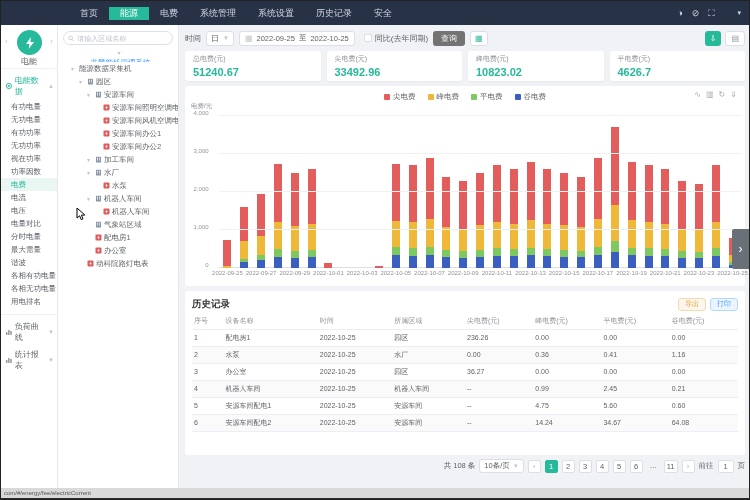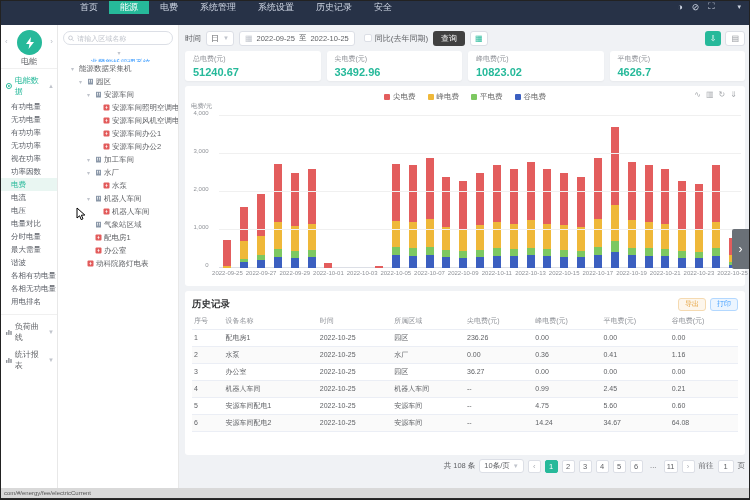--- a/index.html
+++ b/index.html
@@ -1,21 +1,21 @@
 <!DOCTYPE html>
 <html><head>
 <meta charset="utf-8">
 <style>
   * { margin:0; padding:0; box-sizing:border-box; }
   html,body { background:#555; }
   body { font-family:"Liberation Sans", sans-serif; }
   .app { position:relative; width:750px; height:500px; background:#fff; overflow:hidden; border:1px solid #222; }
 
   
-  .topnav { position:absolute; left:0; top:0; width:750px; height:24px; background:#273247; display:flex; align-items:flex-start; }
+  .topnav { position:absolute; left:0; top:0; width:750px; height:24px; background:#273247; display:flex; align-items:center; }
   .topnav .tabs { display:flex; margin-left:68px; }
   .topnav .tab { color:#cfd6e4; font-size:9px; padding:0 11px; display:flex; align-items:center; cursor:pointer; }
   .topnav .tab.active { background:#26b99a; color:#fff; }
   .topnav .right { margin-left:auto; display:flex; align-items:center; gap:9px; padding-right:10px; color:#cfd6e4; font-size:9px; }
   .topnav .right .navicon { cursor:pointer; }
   .topnav .caret { font-size:7px; margin-left:14px; }
 
   
   .modbar { position:absolute; left:0; top:24px; width:57px; height:463px; background:#fff; border-right:1px solid #e8e8e8; overflow:hidden; }
   .mod-head { position:relative; height:44px; border-bottom:1px solid #f0f0f0; }
@@ -48,21 +48,21 @@
 
   .filterbar { display:flex; align-items:center; gap:5px; height:18px; font-size:8px; color:#606266; }
   .f-label { flex:0 0 auto; }
   .f-select { display:flex; align-items:center; gap:4px; background:#fff; border:1px solid #dcdfe6; border-radius:3px; height:15px; padding:0 4px; cursor:pointer; }
   .f-select .dn { color:#c0c4cc; font-size:6px; }
   .f-date { display:flex; align-items:center; gap:4px; background:#fff; border:1px solid #dcdfe6; border-radius:3px; height:15px; padding:0 5px; font-size:7.5px; cursor:pointer; }
   .f-date .cal { color:#c0c4cc; font-size:8px; }
   .f-check { display:flex; align-items:center; gap:3px; margin-left:4px; cursor:pointer; }
   .f-checkbox { width:8px; height:8px; border:1px solid #dcdfe6; border-radius:2px; background:#fff; }
   .btn { border:none; border-radius:3px; font-size:8px; height:15px; padding:0 8px; cursor:pointer; font-family:"Liberation Sans",sans-serif; }
-  .btn.teal { background:#404040; color:#fff; }
+  .btn.teal { background:#737373; color:#fff; }
   .btn.icon-outline { background:#fff; border:1px solid #dcdfe6; color:#26b99a; padding:0 4px; font-size:8px; }
   .f-right { margin-left:auto; display:flex; gap:4px; }
   .btn.icon-teal { background:#26b99a; color:#fff; padding:0 5px; }
   .btn.icon-gray { background:#fff; border:1px solid #dcdfe6; color:#909399; padding:0 5px; }
 
   .stats { display:flex; gap:6px; margin-top:4px; height:30px; }
   .stat-card { flex:1; background:#fff; border-radius:3px; padding:3px 8px; box-shadow:0 1px 2px rgba(0,0,0,0.04); }
   .stat-label { font-size:7px; color:#909399; }
   .stat-value { font-size:11px; font-weight:bold; color:#26b99a; margin-top:2px; }
 

